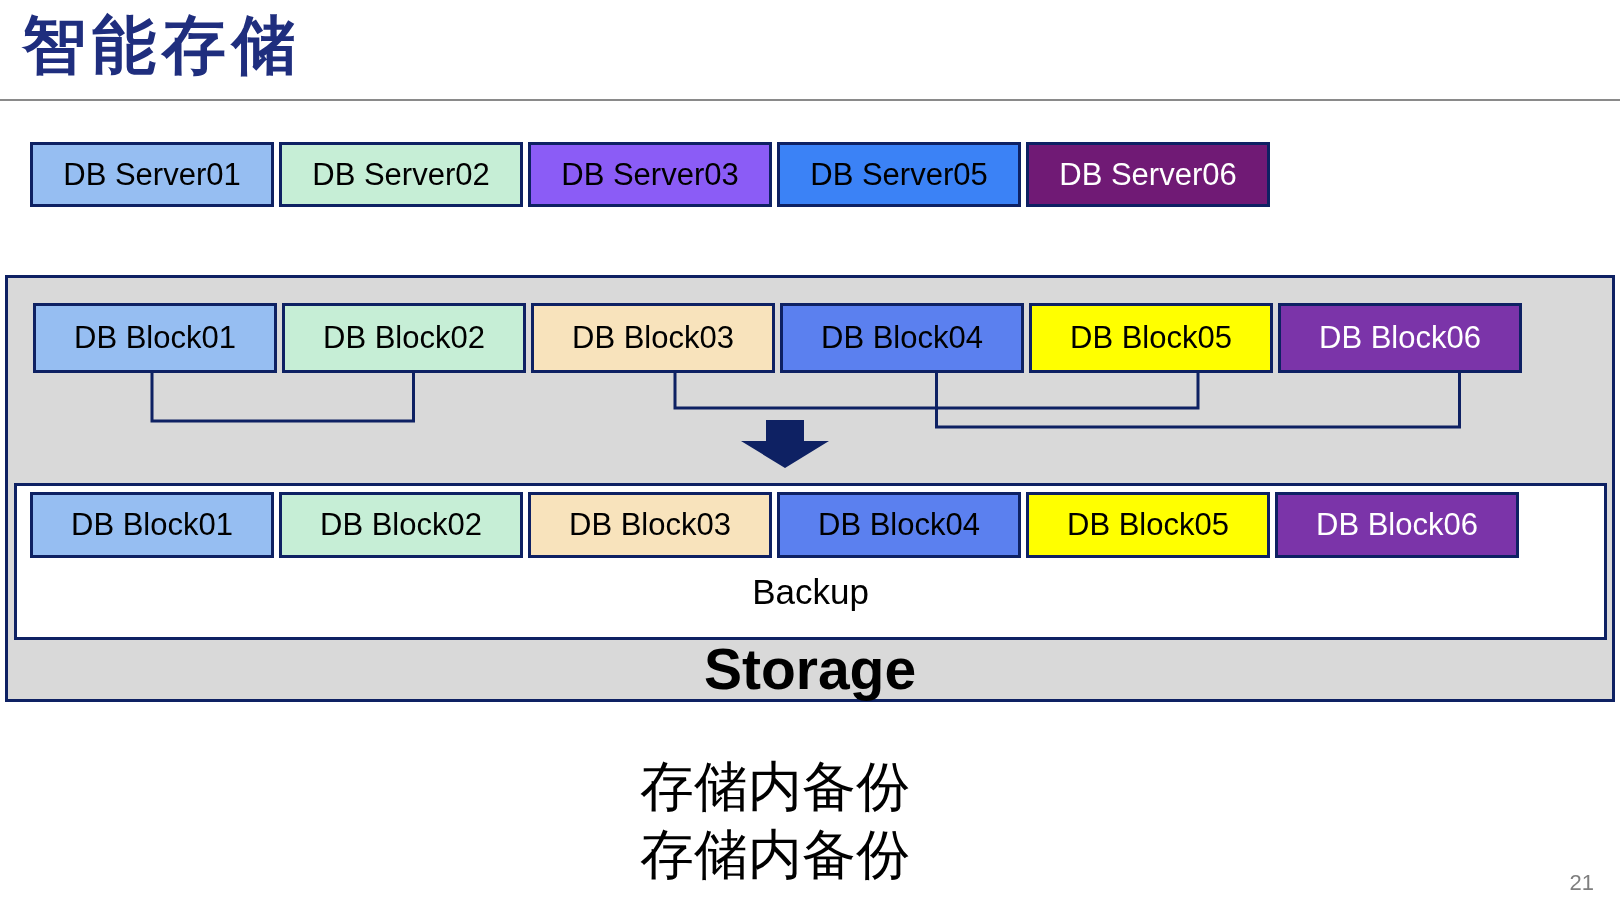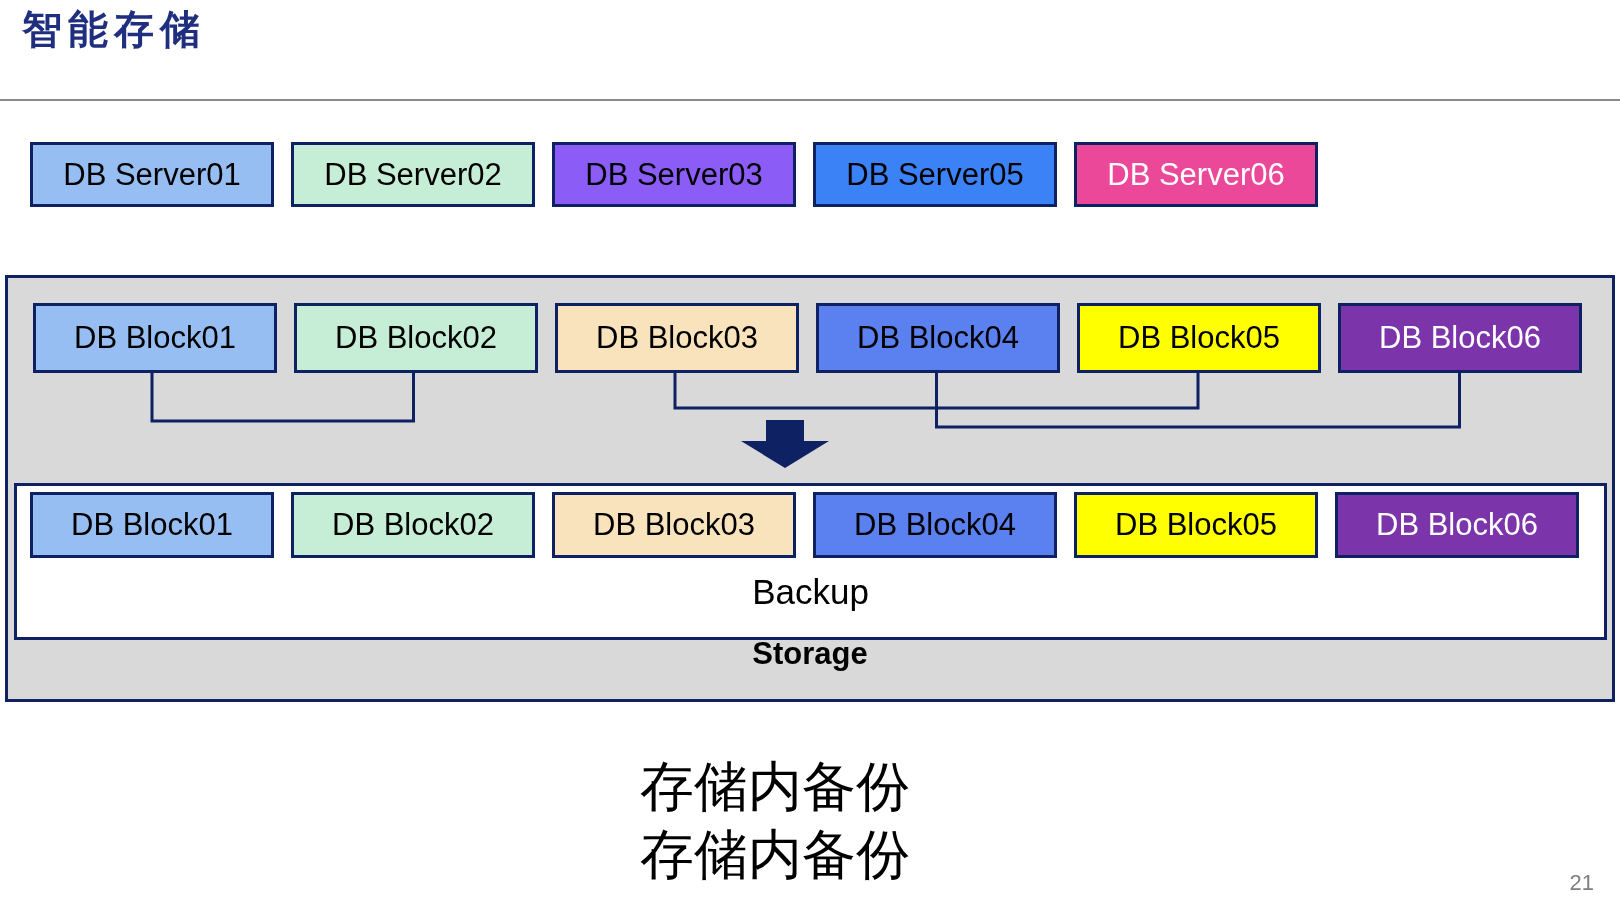--- a/index.html
+++ b/index.html
@@ -2,26 +2,26 @@
 <html><head>
 <meta charset="utf-8">
 <style>
   html,body { margin:0; padding:0; background:#ffffff; }
   .slide {
     position:relative; width:1620px; height:910px; background:#ffffff;
     font-family:"Liberation Sans", sans-serif; overflow:hidden;
   }
   .title {
     position:absolute; left:22px; top:2px; margin:0;
-    font-size:40px; font-weight:bold; letter-spacing:6px; color:#1F2E7E;
+    font-size:64px; font-weight:bold; letter-spacing:6px; color:#1F2E7E;
   }
   .title-rule {
     position:absolute; left:0; top:99px; width:100%; height:2px; background:#8A8A8A;
   }
-  .row { position:absolute; display:flex; gap:17px; }
+  .row { position:absolute; display:flex; gap:5px; }
   .box {
     width:244px; box-sizing:border-box; border:3px solid #0E2163;
     display:flex; align-items:center; justify-content:center;
     font-size:31px; color:#000;
     flex:0 0 auto;
   }
   .server-row { left:30px; top:142px; }
   .server-row .box { height:65px; }
   .storage-container {
     position:absolute; left:5px; top:275px; width:1610px; height:427px;
@@ -34,21 +34,21 @@
     box-sizing:border-box; background:#ffffff; border:3px solid #0E2163;
   }
   .block-row-bottom { left:13px; top:6px; }
   .block-row-bottom .box { height:66px; }
   .backup-label {
     position:absolute; left:0; right:0; top:86px; text-align:center;
     font-size:35px; color:#000;
   }
   .storage-label {
     position:absolute; left:0; right:0; top:358px; text-align:center;
-    font-size:31px; font-weight:bold; color:#000;
+    font-size:57px; font-weight:bold; color:#000;
   }
   .overlay-svg {
     position:absolute; left:0; top:0; width:1620px; height:910px;
     pointer-events:none;
   }
   .connector { fill:none; stroke:#0E2163; stroke-width:3; }
   .arrow { fill:#0E2163; }
   .notes {
     position:absolute; left:640px; top:752px;
     font-size:54px; line-height:68px; color:#000; white-space:nowrap;
@@ -64,21 +64,21 @@
 <div class="slide">
 
   <h1 class="title">智能存储</h1>
   <div class="title-rule"></div>
 
   <div class="row server-row">
     <div class="box" style="background-color: rgb(150, 190, 242); color: rgb(0, 0, 0);">DB Server01</div>
     <div class="box" style="background-color: rgb(198, 238, 214); color: rgb(0, 0, 0);">DB Server02</div>
     <div class="box" style="background-color: #8b5cf6; color: rgb(0, 0, 0);">DB Server03</div>
     <div class="box" style="background-color: #3b82f6; color: rgb(0, 0, 0);">DB Server05</div>
-    <div class="box" style="background-color: #ec4899; color: rgb(255, 255, 255);">DB Server06</div>
+    <div class="box" style="background-color: #701a75; color: rgb(255, 255, 255);">DB Server06</div>
   </div>
 
   <div class="storage-container">
 
     <div class="row block-row-top">
       <div class="box" style="background-color: rgb(150, 190, 242); color: rgb(0, 0, 0);">DB Block01</div>
       <div class="box" style="background-color: rgb(198, 238, 214); color: rgb(0, 0, 0);">DB Block02</div>
       <div class="box" style="background-color: rgb(248, 227, 188); color: rgb(0, 0, 0);">DB Block03</div>
       <div class="box" style="background-color: rgb(91, 128, 239); color: rgb(0, 0, 0);">DB Block04</div>
       <div class="box" style="background-color: rgb(255, 255, 0); color: rgb(0, 0, 0);">DB Block05</div>

